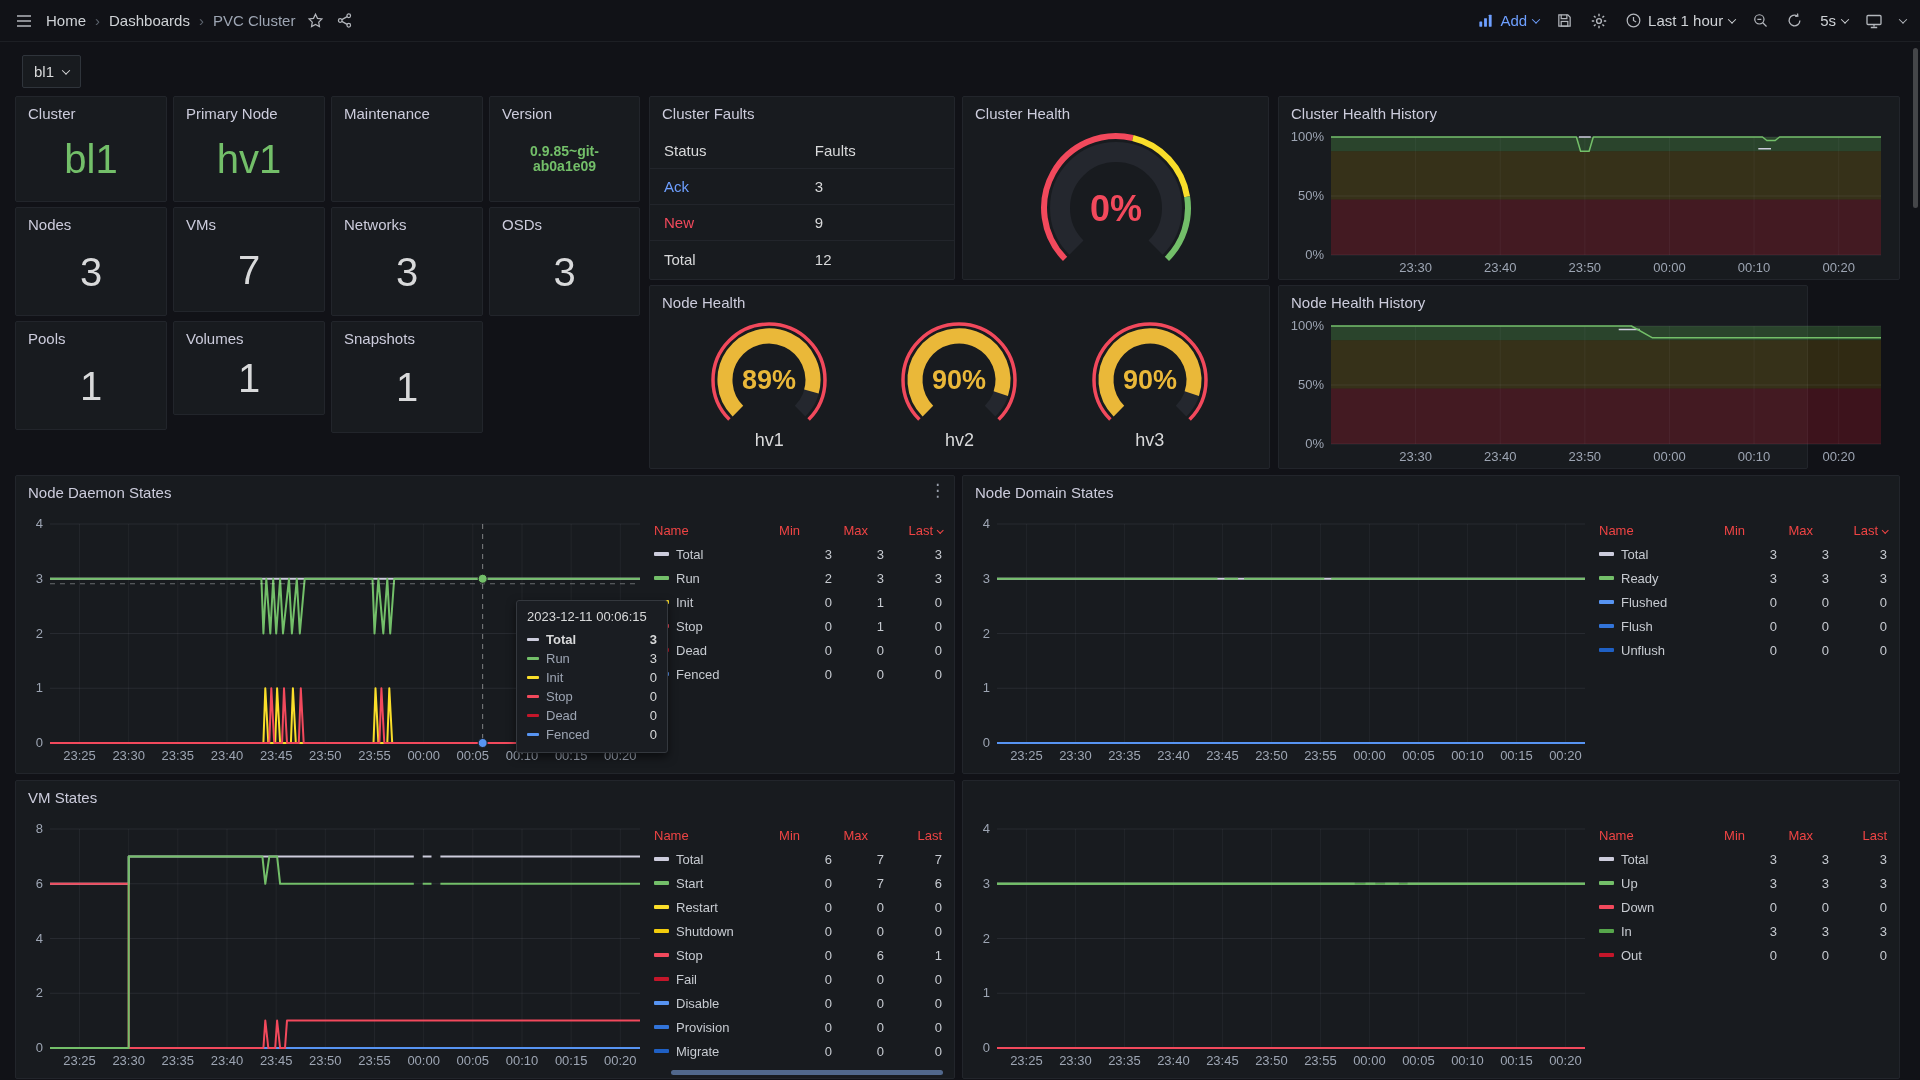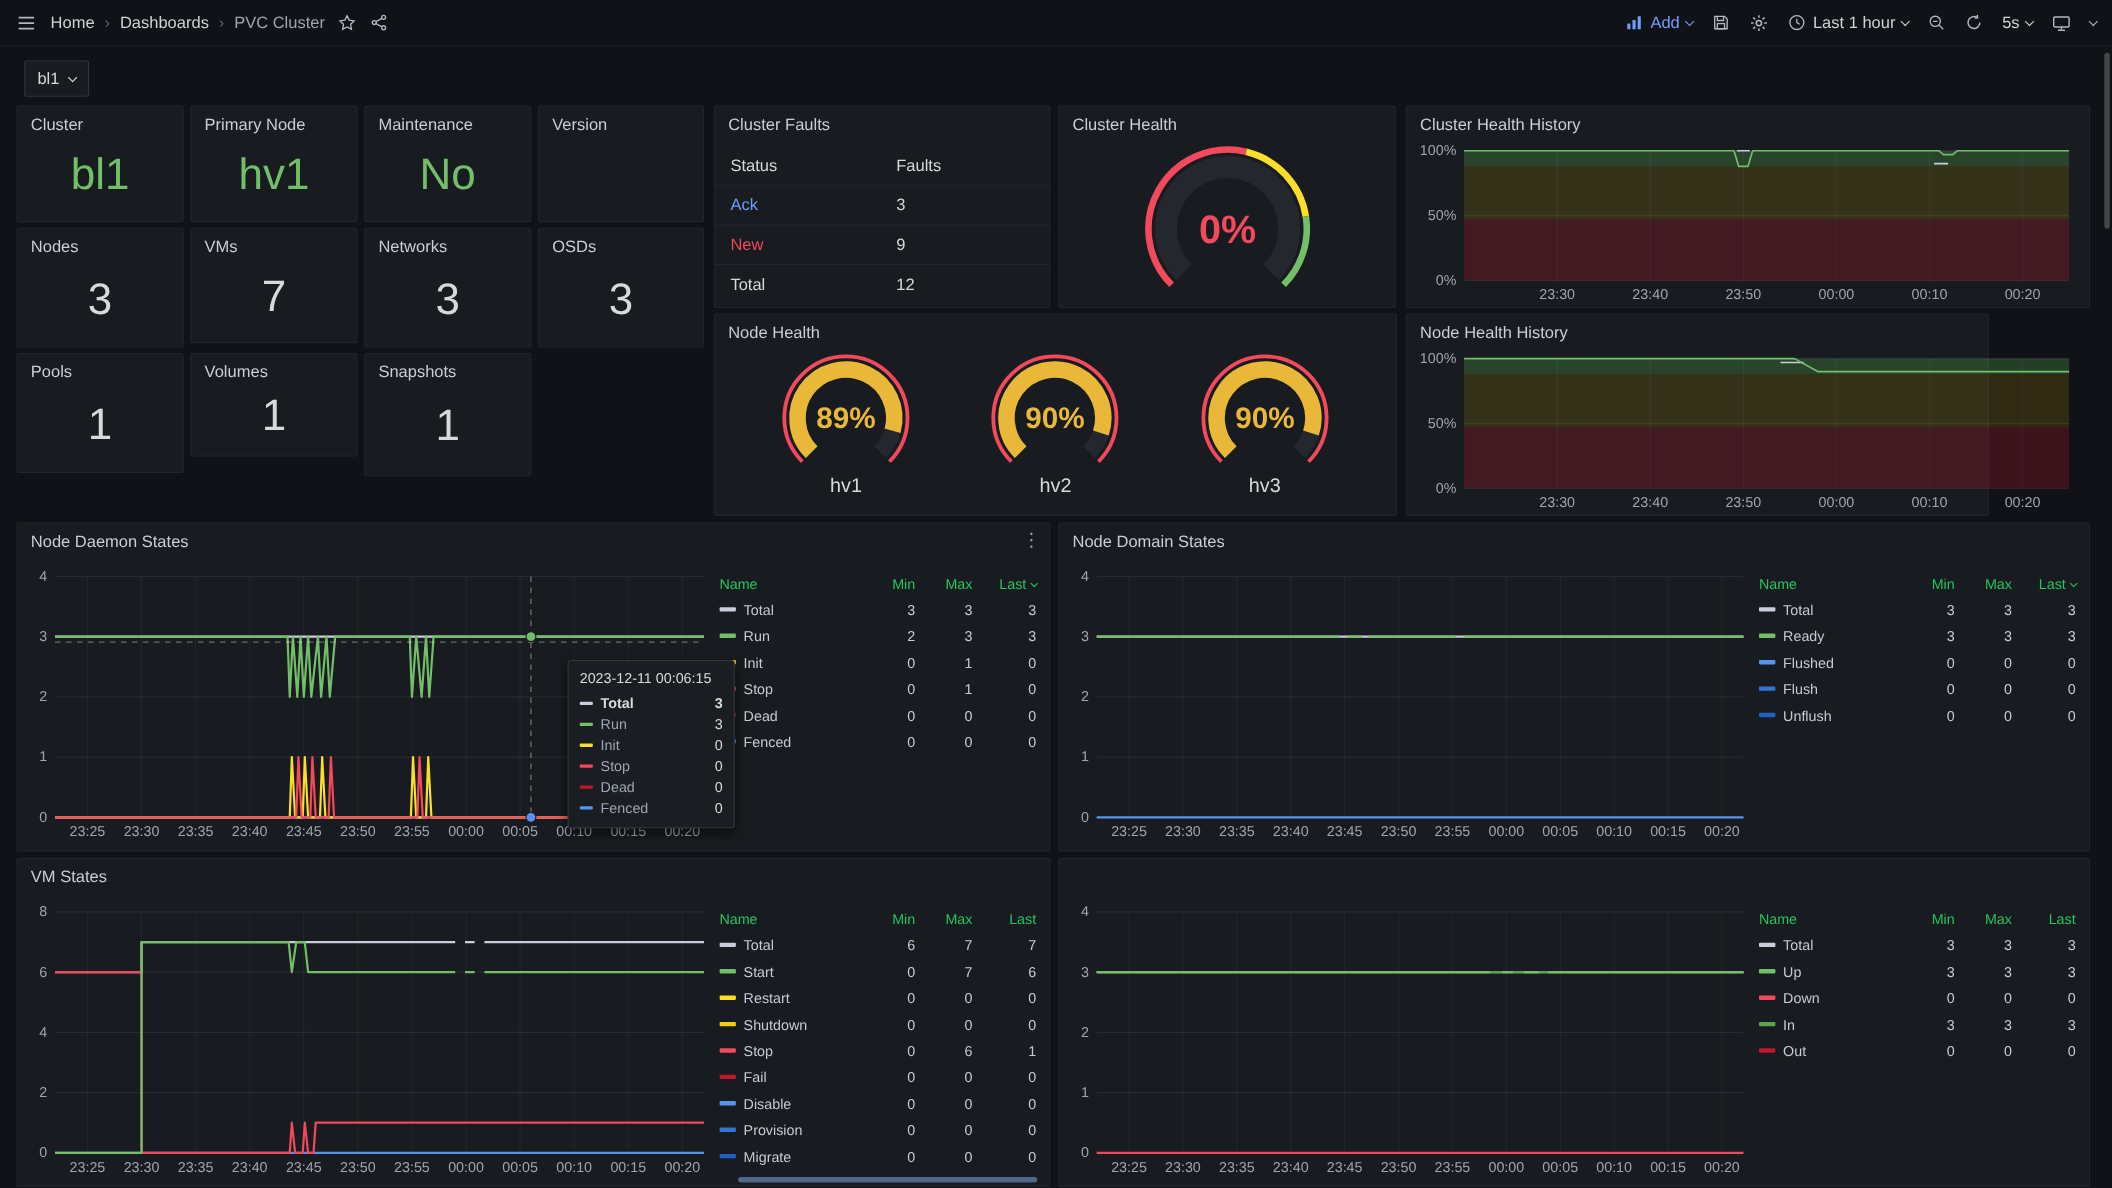--- a/index.html
+++ b/index.html
@@ -45,21 +45,21 @@
   .gauge-item { text-align:center; }
   .gauge-name { font-size:18px; color:#D8D9DA; margin-top:-6px; }
   
   .chart { position:absolute; }
   .chart svg { display:block; }
   
   .legend { position:absolute; top:42px; right:12px; width:288px; }
   .lg-row { display:grid; grid-template-columns:1fr 52px 52px 58px; align-items:center; height:24px;
     font-size:13px; color:#C7CBD1; }
   .lg-row .num { text-align:right; }
-  .lg-head { color:#22c55e; }
+  .lg-head { color:#ef4444;gap:16px; }
   .lg-name { display:flex; align-items:center; white-space:nowrap; overflow:hidden; cursor:pointer; }
   .sw { display:inline-block; width:15px; height:4px; border-radius:1px; margin-right:7px; flex:none; }
   .lg-sort { margin-left:4px; transform:rotate(45deg) translate(-1px,-2px); width:5px; height:5px; }
   
   .tooltip { position:absolute; left:500px; top:124px; width:152px; background:#1A1D22;
     border:1px solid #34383E; border-radius:3px; padding:8px 10px; z-index:8;
     box-shadow:0 4px 10px rgba(0,0,0,0.55); }
   .tt-title { font-size:13px; color:#D8D9DA; margin-bottom:6px; white-space:nowrap; }
   .tt-row { display:flex; align-items:center; gap:7px; height:19px; font-size:13px; color:#9DA5B3; }
   .tt-row .tt-name { flex:1; }
@@ -172,24 +172,24 @@
   <div class="panel" style="left:15px;top:96px;width:152px;height:106px">
     <div class="panel-title">Cluster</div>
     <div class="stat-value" style="color: rgb(115, 191, 105);">bl1</div>
   </div>
   <div class="panel" style="left:173px;top:96px;width:152px;height:106px">
     <div class="panel-title">Primary Node</div>
     <div class="stat-value" style="color: rgb(115, 191, 105);">hv1</div>
   </div>
   <div class="panel" style="left:331px;top:96px;width:152px;height:106px">
     <div class="panel-title">Maintenance</div>
-    <div class="stat-value" style="color: rgb(115, 191, 105);">No</div>
   </div>
   <div class="panel" style="left:489px;top:96px;width:151px;height:106px">
     <div class="panel-title">Version</div>
+    <div class="stat-value small" style="color: rgb(115, 191, 105);">0.9.85~git-ab0a1e09</div>
   </div>
   <div class="panel" style="left:15px;top:207px;width:152px;height:109px">
     <div class="panel-title">Nodes</div>
     <div class="stat-value" style="color: rgb(216, 217, 218);">3</div>
   </div>
   <div class="panel" style="left:173px;top:207px;width:152px;height:105px">
     <div class="panel-title">VMs</div>
     <div class="stat-value" style="color: rgb(216, 217, 218);">7</div>
   </div>
   <div class="panel" style="left:331px;top:207px;width:152px;height:109px">

